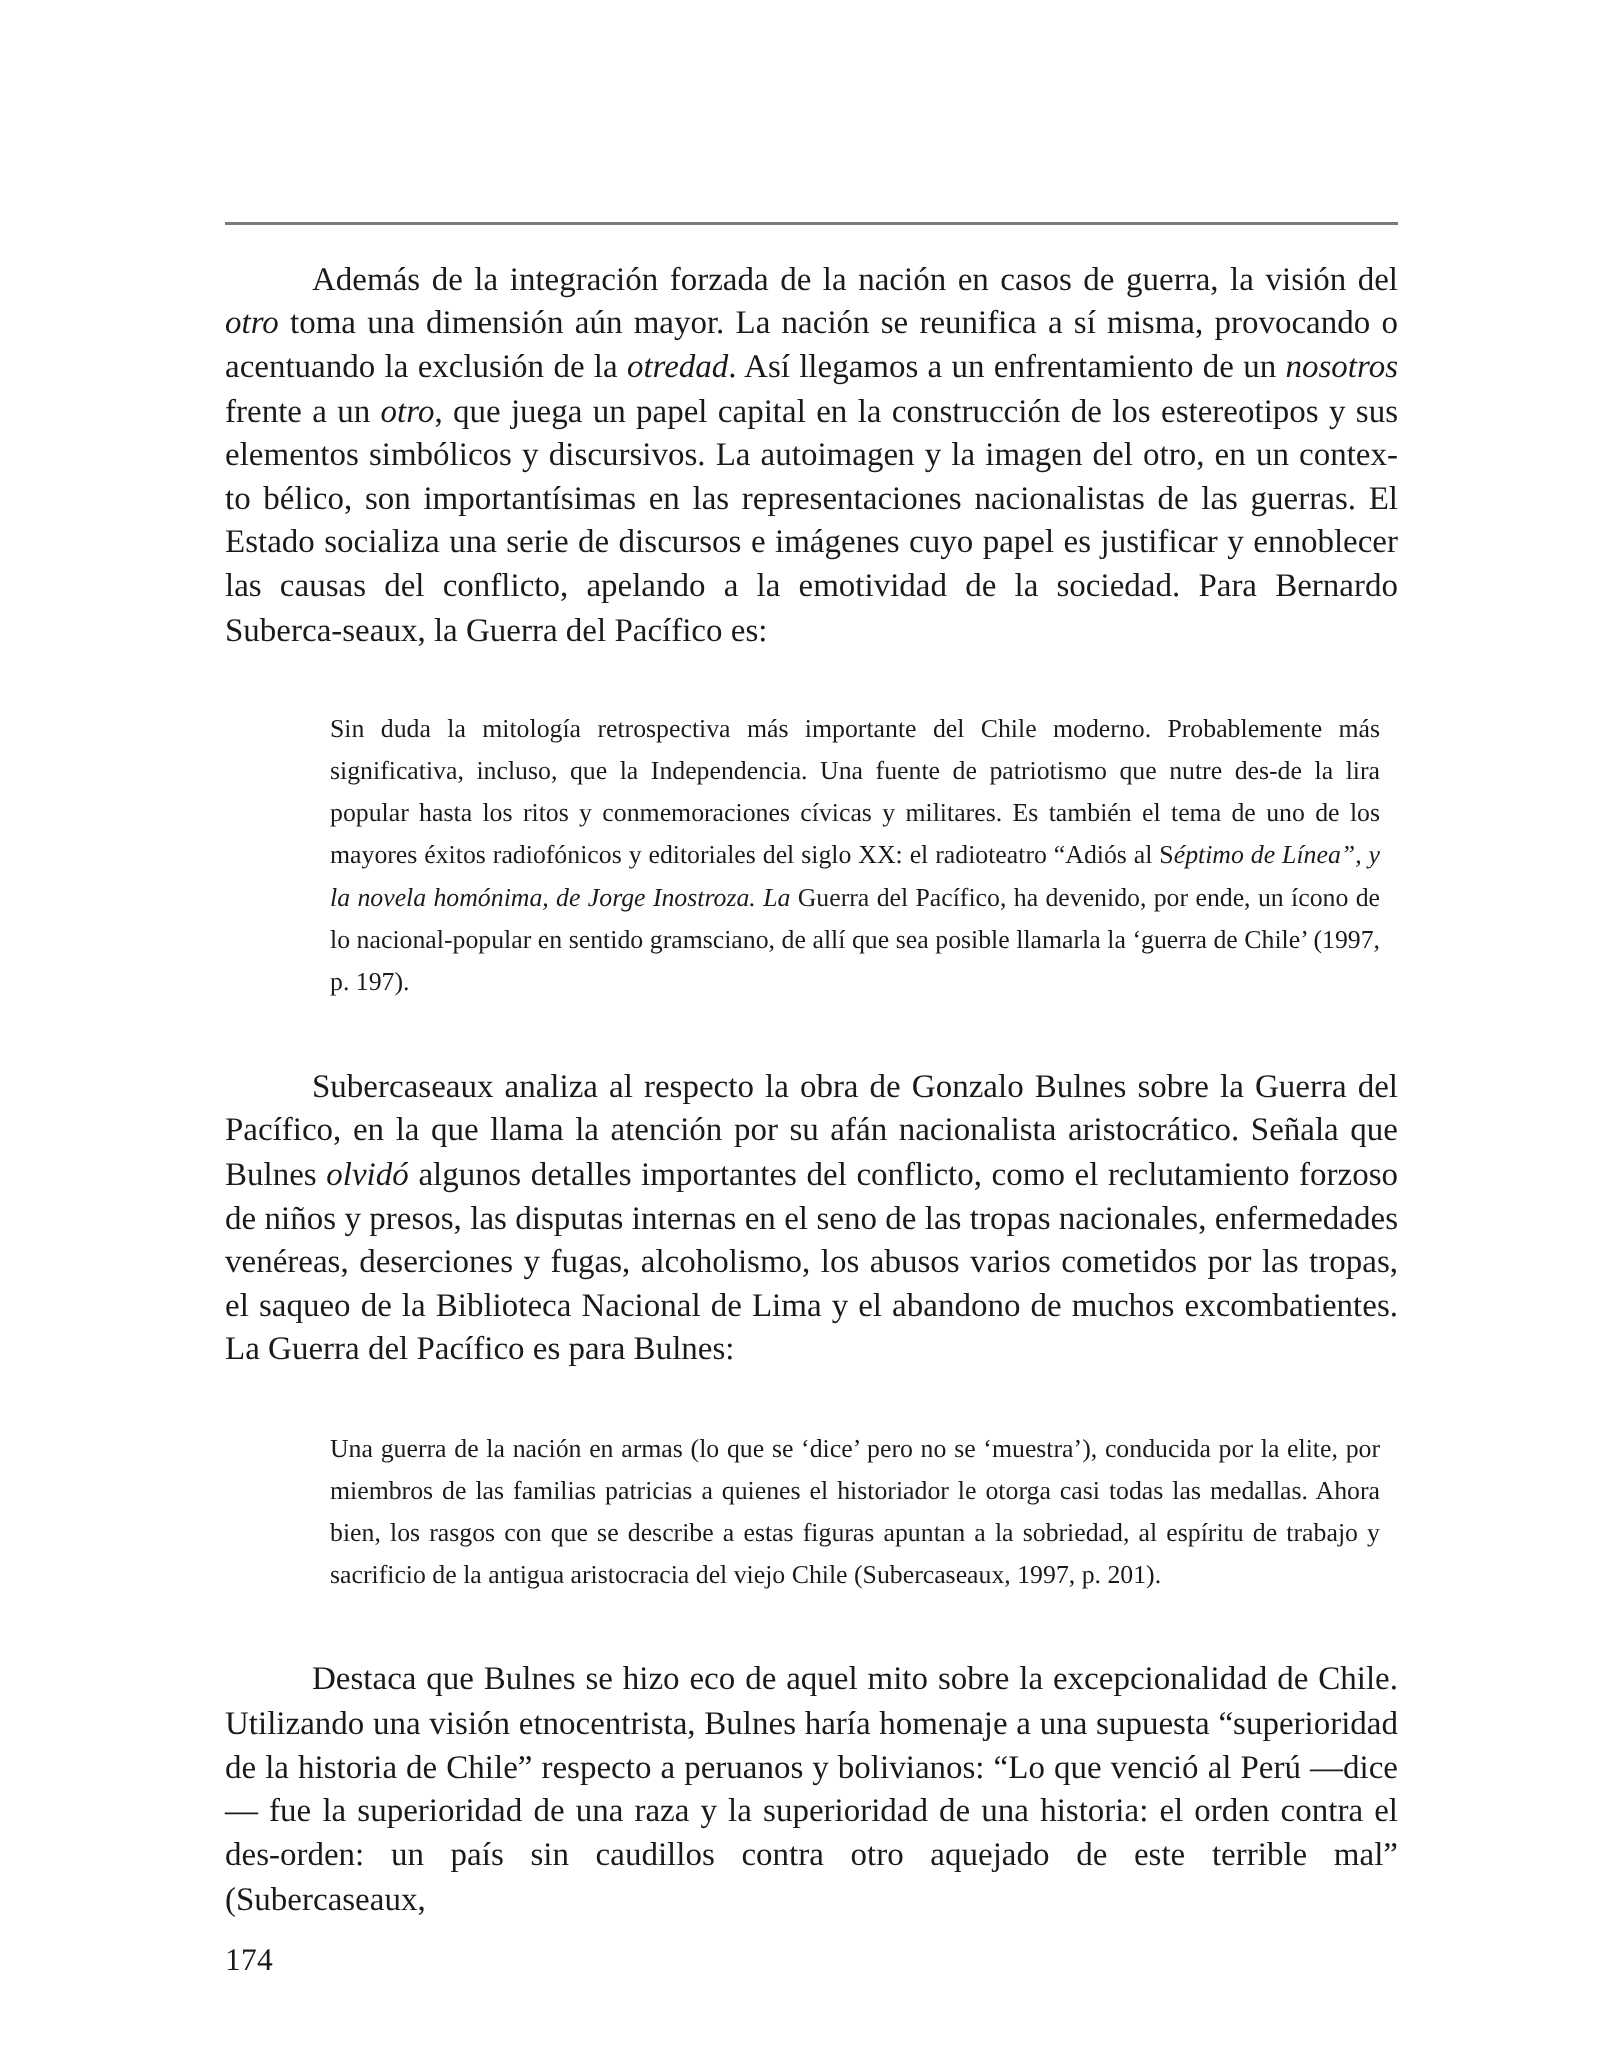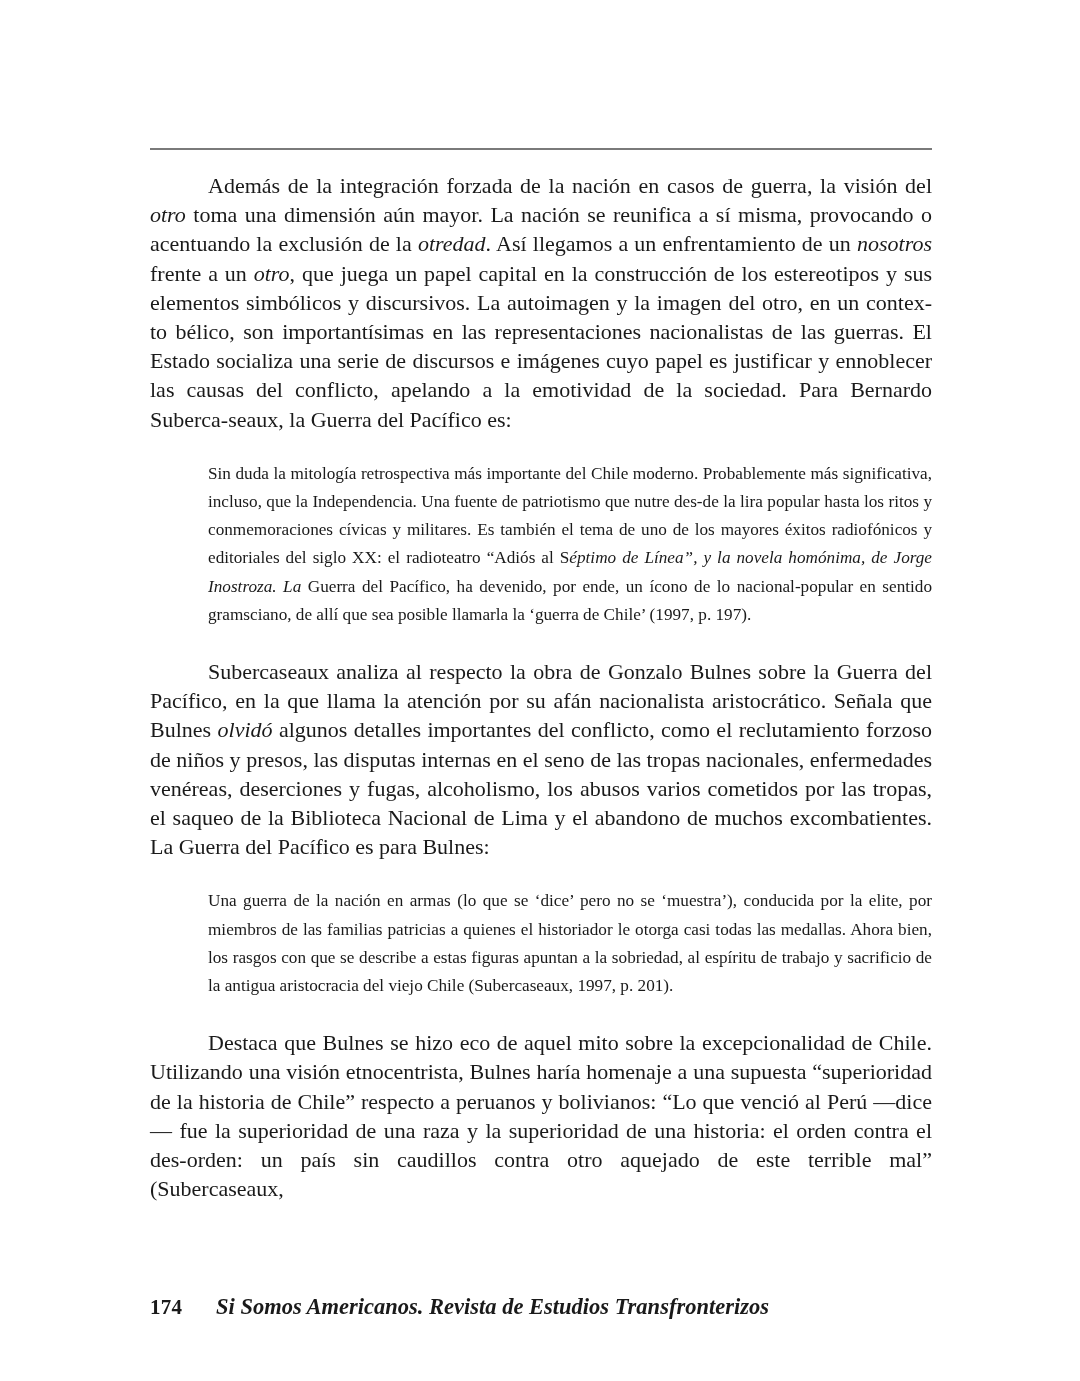--- a/index.html
+++ b/index.html
@@ -44,42 +44,41 @@
     margin: 0;
     text-align: justify;
     text-indent: 58px;
     font-size: 22px;
     line-height: 29.2px;
     hyphens: manual;
     -webkit-hyphens: manual;
   }
 
   blockquote.quote {
-    margin: 0;
+    margin: 12px;
     padding: 0 0 0 58px;
     text-align: justify;
     font-size: 17.2px;
     line-height: 28.2px;
     hyphens: manual;
     -webkit-hyphens: manual;
   }
 
   .gap-par-to-quote { height: 26px; }
   .gap-quote-to-par { height: 28px; }
 
   i, .ital { font-style: italic; }
 
   .footer {
     position: absolute;
     left: 150px;
     top: 1296px;
     width: 782px;
     display: flex;
     align-items: baseline;
-    font-weight: bold;
   }
   .folio {
     font-size: 21px;
     line-height: 1;
     letter-spacing: 0.2px;
   }
   .running-title {
     font-size: 22.5px;
     font-style: italic;
     line-height: 1;
@@ -112,14 +111,13 @@
 
     <div class="gap-quote-to-par"></div>
 
     <p class="body-par">Destaca que Bulnes se hizo eco de aquel mito sobre la excepcionalidad de Chile. Utilizando una visión etnocentrista, Bulnes haría homenaje a una supuesta “superioridad de la historia de Chile” respecto a peruanos y bolivianos: “Lo que venció al Perú —dice— fue la superioridad de una raza y la superioridad de una historia: el orden contra el des-orden: un país sin caudillos contra otro aquejado de este terrible mal” (Subercaseaux,</p>
 
   </div>
 </div>
 
 <div class="footer">
   <span class="folio">174</span>
-  <span class="running-title">Si Somos Americanos. Revista de Estudios Transfronterizos</span>
 </div>
 
 </body></html>

